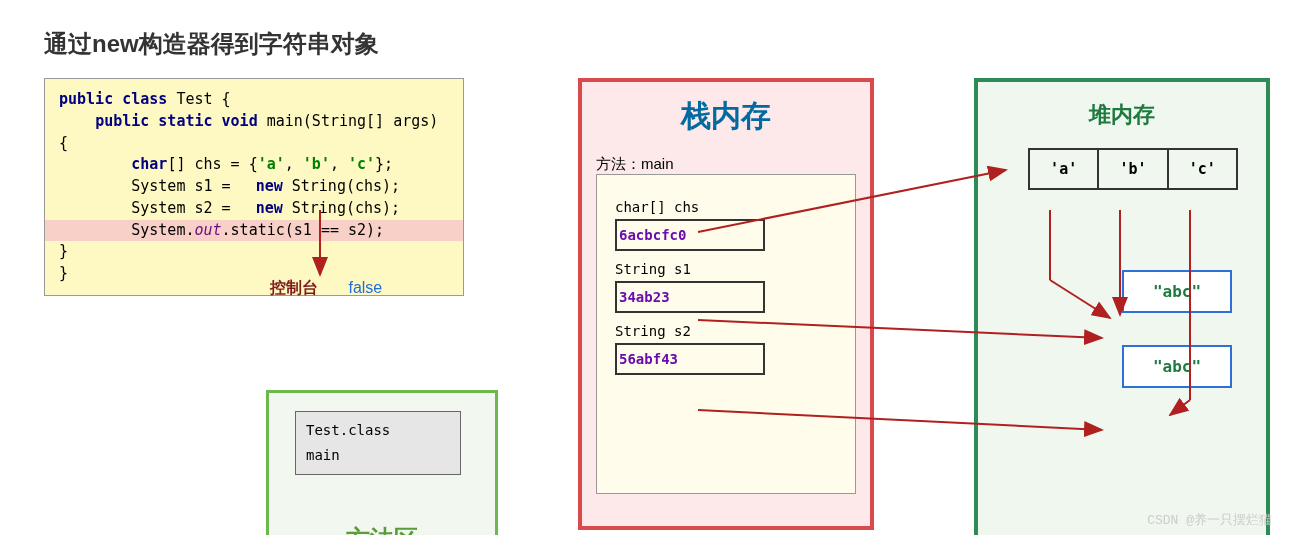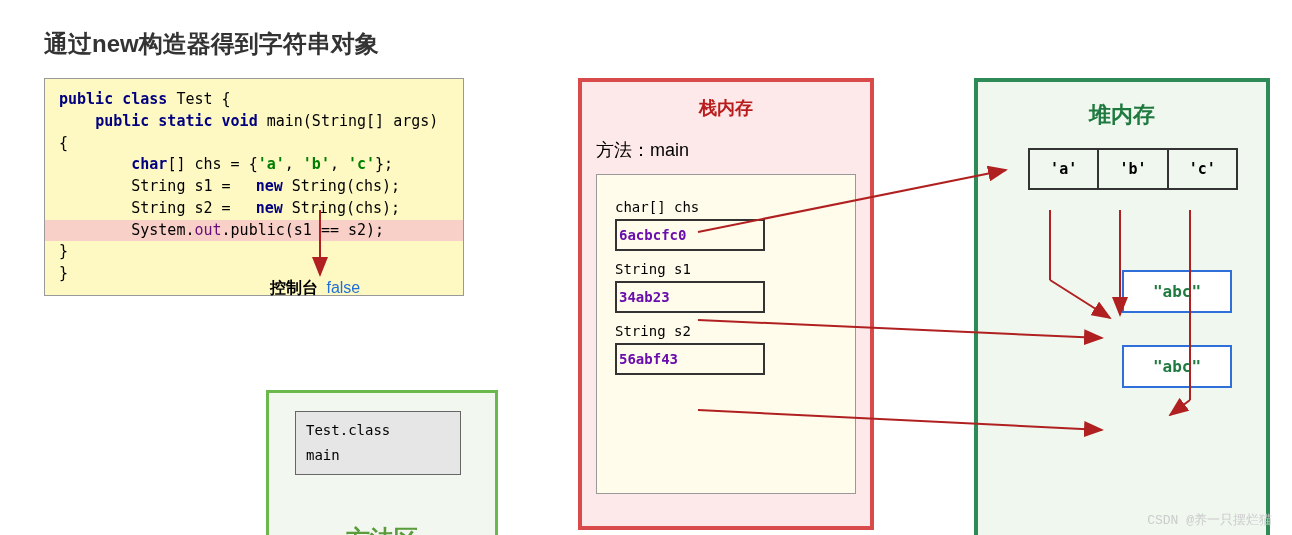--- a/index.html
+++ b/index.html
@@ -3,30 +3,30 @@
 <meta charset="utf-8">
 <style>
 * { box-sizing: border-box; margin: 0; padding: 0; }
 body { font-family: Arial, "Microsoft YaHei", sans-serif; width: 1292px; height: 535px; background: #fff; position: relative; }
 .title { position: absolute; top: 28px; left: 44px; font-size: 24px; font-weight: bold; color: #333; }
 .code-block { position: absolute; top: 78px; left: 44px; width: 420px; border: 1px solid #999; background: #fef9c3; padding: 10px 14px; font-family: Consolas, monospace; font-size: 15px; line-height: 1.45; }
 .code-block .hl { background: #f8d0c8; display: block; margin: 0 -14px; padding: 0 14px; }
 .kw { color: #000080; font-weight: bold; }
 .chr { color: #008000; font-weight: bold; }
 .nk { color: #000080; font-weight: bold; margin-left: 16px; }
-.fld { color: #660e7a; }
+.fld { color: #660e7a; font-style: italic; }
 .console { position: absolute; top: 278px; left: 270px; font-size: 16px; }
-.console-lbl { color: #000000; font-weight: bold; }
-.console-val { color: #1e6fd9; margin-left: 4px; }
+.console-lbl { color: #7f1d1d; font-weight: bold; }
+.console-val { color: #1e6fd9; margin-left: 26px; }
 .method-area { position: absolute; top: 390px; left: 266px; width: 232px; height: 176px; border: 3px solid #6bb84c; background: #f2f8ef; }
 .method-area-title { position: absolute; bottom: 8px; width: 100%; text-align: center; color: #5a9c3c; font-size: 24px; font-weight: bold; }
 .class-box { position: absolute; top: 18px; left: 26px; width: 166px; height: 64px; border: 1px solid #666; background: #e6e6e6; padding: 6px 10px; font-family: Consolas, monospace; font-size: 14px; line-height: 1.8; }
 .stack { position: absolute; top: 78px; left: 578px; width: 296px; height: 452px; border: 4px solid #d94a4a; background: #fde9e9; padding: 14px; }
-.stack-title { text-align: center; color: #b91c1c; font-size: 18px; font-weight: bold; margin-bottom: 18px; }
-.method-label { font-size: 18px; margin-bottom: 12px; }
+.stack-title { text-align: center; color: #0369a1; font-size: 30px; font-weight: bold; margin-bottom: 18px; }
+.method-label { font-size: 15px; margin-bottom: 0; }
 .stack-frame { border: 1px solid #999; background: #fffceb; padding: 14px 18px; height: 320px; }
 .var-label { font-family: Consolas, monospace; font-size: 14px; margin-top: 10px; }
 .var-box { border: 2px solid #333; background: #fffceb; padding: 6px 2px; width: 150px; margin-top: 4px; font-family: Consolas, monospace; font-size: 14px; color: #6a0dad; font-weight: bold; }
 .heap { position: absolute; top: 78px; left: 974px; width: 296px; height: 513px; border: 4px solid #2e8b57; background: #eff7ef; padding: 14px; }
 .heap-title { text-align: center; color: #1f7a3f; font-size: 22px; font-weight: bold; margin-bottom: 18px; margin-top: 4px; }
 .char-array { display: flex; border: 2px solid #333; width: 210px; margin-left: 36px; }
 .char-cell { flex: 1; border-right: 2px solid #333; text-align: center; padding: 10px 0; font-family: Consolas, monospace; font-size: 15px; font-weight: bold; }
 .char-cell:last-child { border-right: none; }
 .str-box { border: 2px solid #2e6fd9; background: #fff; width: 110px; padding: 10px; text-align: center; font-family: Consolas, monospace; font-size: 16px; font-weight: bold; color: #1f7a3f; margin-left: 130px; margin-top: 80px; }
 .str-box2 { margin-top: 32px; }
@@ -35,23 +35,23 @@
 </style>
 </head>
 <body>
 
 <div class="title">通过new构造器得到字符串对象</div>
 
 <div class="code-block">
   <div><span class="kw">public class</span><span> Test {</span></div>
   <div>&nbsp;&nbsp;&nbsp;&nbsp;<span class="kw">public static void</span><span> main(String[] args) {</span></div>
   <div>&nbsp;&nbsp;&nbsp;&nbsp;&nbsp;&nbsp;&nbsp;&nbsp;<span class="kw">char</span><span>[] chs = {</span><span class="chr">'a'</span><span>, </span><span class="chr">'b'</span><span>, </span><span class="chr">'c'</span><span>};</span></div>
-  <div>&nbsp;&nbsp;&nbsp;&nbsp;&nbsp;&nbsp;&nbsp;&nbsp;<span>String s1 = </span><span class="nk">new</span><span> String(chs);</span></div>
-  <div>&nbsp;&nbsp;&nbsp;&nbsp;&nbsp;&nbsp;&nbsp;&nbsp;<span>String s2 = </span><span class="nk">new</span><span> String(chs);</span></div>
-  <div class="hl">&nbsp;&nbsp;&nbsp;&nbsp;&nbsp;&nbsp;&nbsp;&nbsp;<span>System.</span><span class="fld">out</span><span>.public(s1 == s2);</span></div>
+  <div>&nbsp;&nbsp;&nbsp;&nbsp;&nbsp;&nbsp;&nbsp;&nbsp;<span>System s1 = </span><span class="nk">new</span><span> String(chs);</span></div>
+  <div>&nbsp;&nbsp;&nbsp;&nbsp;&nbsp;&nbsp;&nbsp;&nbsp;<span>System s2 = </span><span class="nk">new</span><span> String(chs);</span></div>
+  <div class="hl">&nbsp;&nbsp;&nbsp;&nbsp;&nbsp;&nbsp;&nbsp;&nbsp;<span>System.</span><span class="fld">out</span><span>.static(s1 == s2);</span></div>
   <div>    }</div>
   <div>}</div>
 </div>
 
 <div class="console">
   <span class="console-lbl">控制台</span>
   <span class="console-val">false</span>
 </div>
 
 <div class="method-area">

